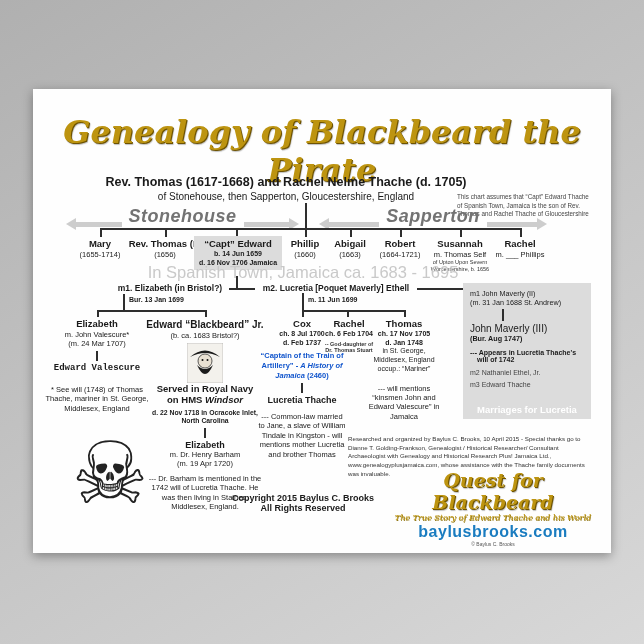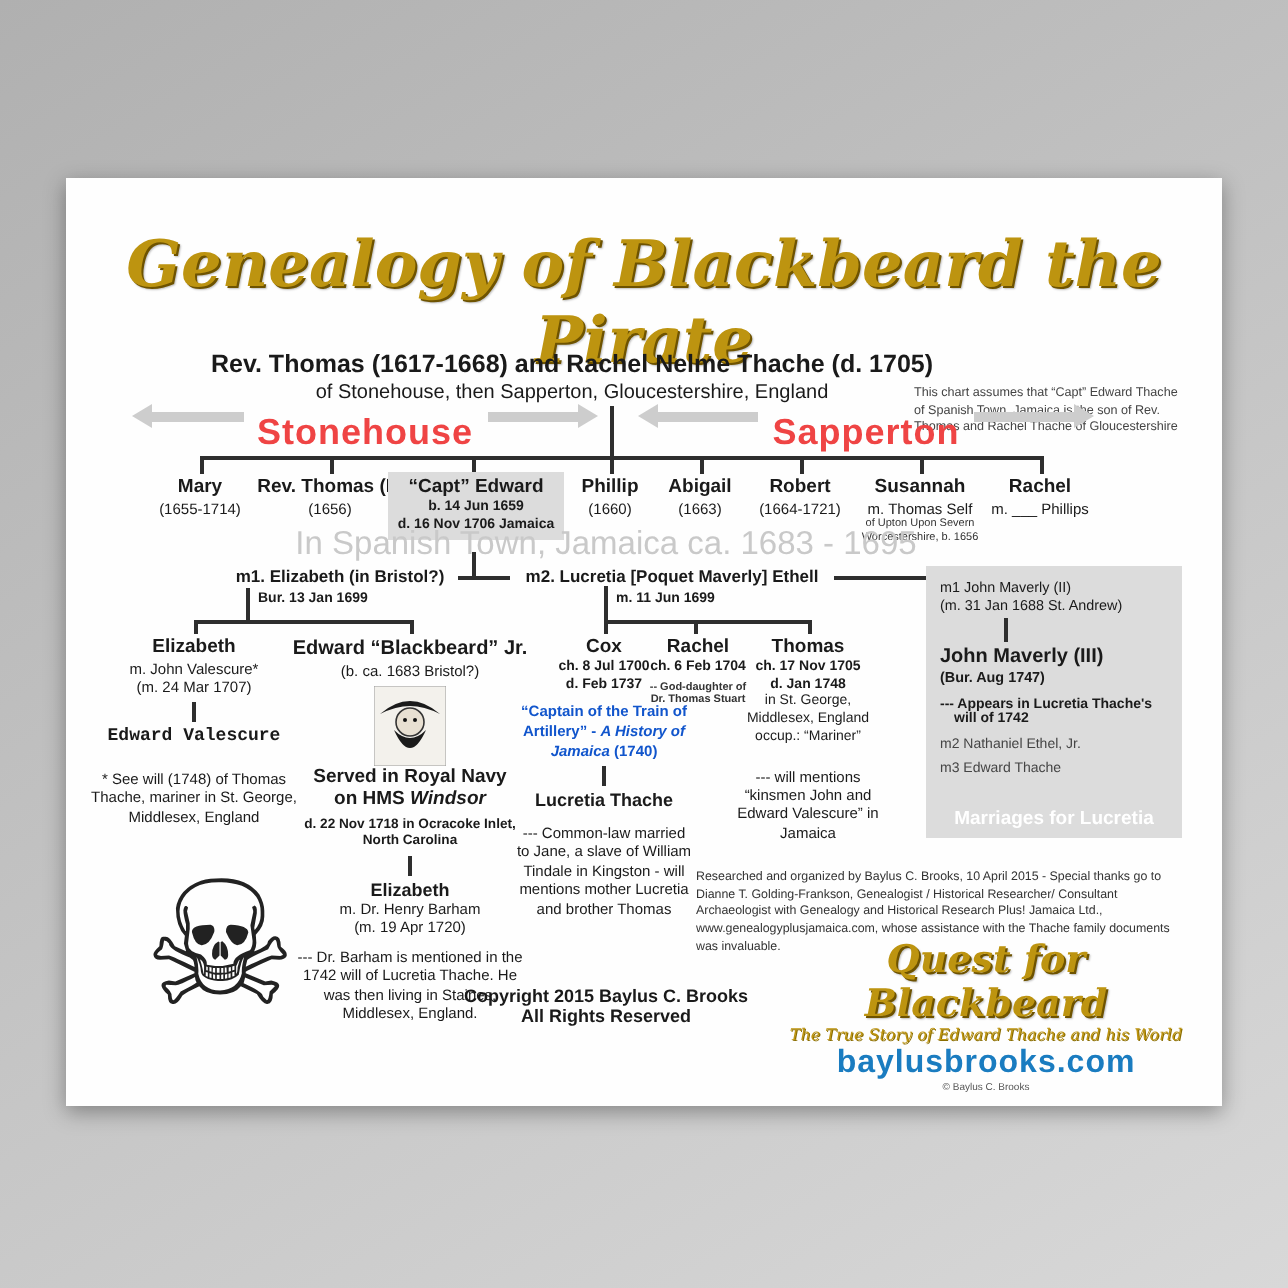--- a/index.html
+++ b/index.html
@@ -17,22 +17,23 @@
   .vl{position:absolute;width:1.5px;background:#2e2e2e;}
   .gold-title{
     font-family:"DejaVu Serif",serif;font-style:italic;font-weight:bold;
     color:#bd9410;text-shadow:1px 1px 0 #6e5300,1.5px 1.5px 1px rgba(0,0,0,.25);
   }
   .center{text-align:center;}
   .name{font-weight:bold;font-size:9.5px;line-height:1.15;}
   .detail{font-size:7.5px;line-height:1.25;}
   .tiny{font-size:5.5px;line-height:1.2;color:#333;}
   .region{
-    display:flex;align-items:flex-start;color:#ef4444;font-weight:bold;font-size:18px;
+    display:flex;align-items:flex-end;color:#737373;font-weight:bold;font-size:18px;
     letter-spacing:.5px;
+    font-style:italic;
   }
   .rbar{flex:1;height:5px;background:#cdcdcd;position:relative;}
   .rbar.al::before{content:"";position:absolute;left:-9px;top:-4px;
     border-right:10px solid #cdcdcd;border-top:6.5px solid transparent;border-bottom:6.5px solid transparent;}
   .rbar.ar::after{content:"";position:absolute;right:-9px;top:-4px;
     border-left:10px solid #cdcdcd;border-top:6.5px solid transparent;border-bottom:6.5px solid transparent;}
   .region span{margin:0 7px;}
   .col{position:absolute;text-align:center;}
   .vstub{width:1.5px;height:10px;background:#2e2e2e;margin:2px auto;}
   .graybox{background:#dcdcdc;}
@@ -164,21 +165,21 @@
     <div class="detail">m. Dr. Henry Barham</div>
     <div class="detail">(m. 19 Apr 1720)</div>
     <div class="detail" style="margin-top:5px;">--- Dr. Barham is mentioned in the 1742 will of Lucretia Thache. He was then living in Staines, Middlesex, England.</div>
   </div>
 
   <div class="col" style="left:225px;top:230px;width:88px;">
     <div class="name">Cox</div>
     <div class="detail" style="font-weight:bold;font-size:7px;">ch. 8 Jul 1700</div>
     <div class="detail" style="font-weight:bold;font-size:7px;">d. Feb 1737</div>
     <div class="blue" style="font-size:7.5px;line-height:1.3;margin-top:4px;">
-      <span>“Captain of the Train of Artillery” - </span><span style="font-style:italic;">A History of Jamaica</span><span> (1740)</span>
+      <span>“Captain of the Train of Artillery” - </span><span style="font-style:italic;">A History of Jamaica</span><span> (2460)</span>
     </div>
     <div class="vstub"></div>
     <div class="name" style="font-size:9px;">Lucretia Thache</div>
     <div class="detail" style="margin-top:7px;">--- Common-law married to Jane, a slave of William Tindale in Kingston - will mentions mother Lucretia and brother Thomas</div>
   </div>
 
   <div class="col" style="left:288px;top:230px;width:56px;">
     <div class="name">Rachel</div>
     <div class="detail" style="font-weight:bold;font-size:7px;">ch. 6 Feb 1704</div>
     <div class="tiny" style="font-weight:bold;margin-top:2px;">-- God-daughter of</div>
@@ -192,21 +193,21 @@
     <div class="detail" style="font-size:7px;">in St. George,</div>
     <div class="detail" style="font-size:7px;">Middlesex, England</div>
     <div class="detail" style="font-size:7px;">occup.: “Mariner”</div>
     <div class="detail" style="margin-top:10px;">--- will mentions “kinsmen John and Edward Valescure” in Jamaica</div>
   </div>
 
   <div class="abs graybox" style="left:430px;top:194px;width:128px;height:136px;padding:6px 7px;box-sizing:border-box;">
     <div style="font-size:7.2px;">m1 John Maverly (II)</div>
     <div style="font-size:7.2px;">(m. 31 Jan 1688 St. Andrew)</div>
     <div style="width:1.5px;height:12px;background:#2e2e2e;margin:2px 0 2px 32px;"></div>
-    <div style="font-size:10px;font-weight:bold;">John Maverly (III)</div>
+    <div style="font-size:10px;font-weight:normal;">John Maverly (III)</div>
     <div style="font-size:7.2px;font-weight:bold;">(Bur. Aug 1747)</div>
     <div style="font-size:7px;font-weight:bold;margin-top:6px;">--- Appears in Lucretia Thache's</div>
     <div style="font-size:7px;font-weight:bold;margin-left:7px;">will of 1742</div>
     <div style="font-size:7px;color:#444;margin-top:6px;">m2  Nathaniel Ethel, Jr.</div>
     <div style="font-size:7px;color:#444;margin-top:5px;">m3  Edward Thache</div>
     <div style="position:absolute;left:0;bottom:4px;width:100%;text-align:center;font-size:9.5px;font-weight:bold;color:#ffffff;">Marriages for Lucretia</div>
   </div>
 
   <div class="abs center" style="left:22px;top:330px;width:110px;height:108px;font-size:86px;line-height:108px;color:#222;">☠</div>
 

